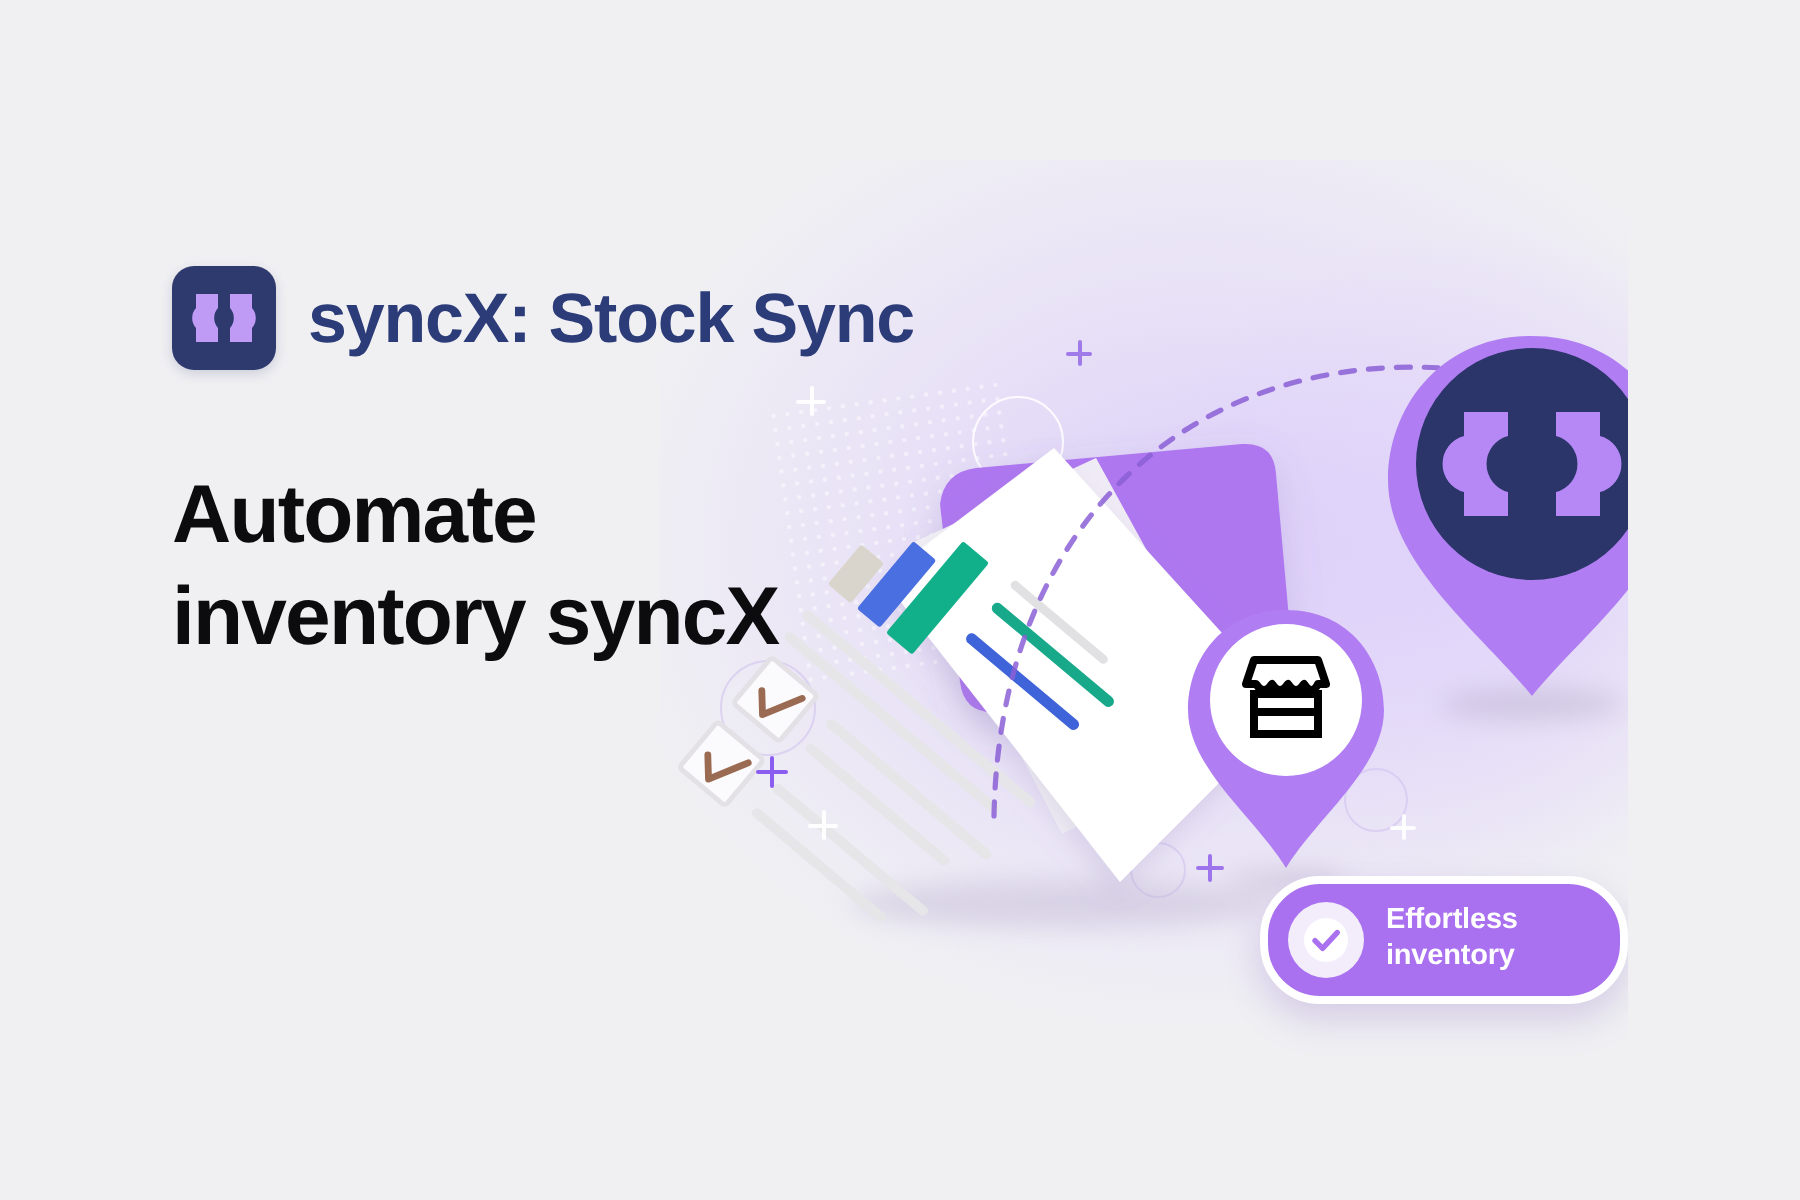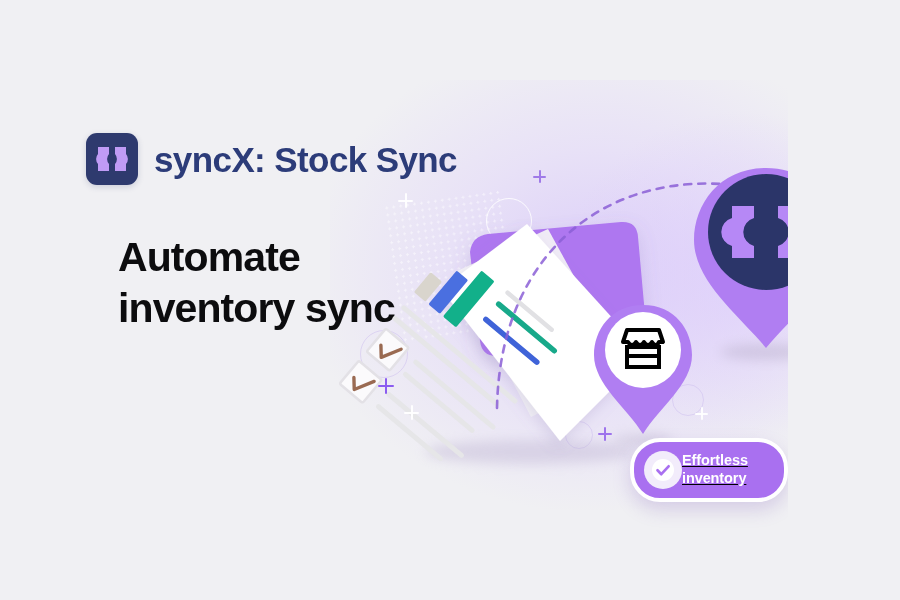--- a/index.html
+++ b/index.html
@@ -5,20 +5,21 @@
   html,body{margin:0;padding:0;}
   body{
     width:900px;height:600px;overflow:hidden;
     font-family:"Liberation Sans","DejaVu Sans",sans-serif;
     background:#f0f0f3;
   }
   .stage{
     position:relative;width:788px;height:600px;
     background:#f0f0f3;
     overflow:hidden;
+    padding-left:26px;
   }
   
   .glow{
     position:absolute;left:330px;top:80px;width:560px;height:430px;
     background:radial-gradient(ellipse at 48% 45%, rgba(216,200,250,.85) 0%, rgba(226,214,250,.55) 38%, rgba(240,240,243,0) 72%);
     pointer-events:none;
   }
   .glow2{
     position:absolute;left:560px;top:110px;width:360px;height:330px;
     background:radial-gradient(ellipse at 50% 50%, rgba(222,206,252,.75) 0%, rgba(240,240,243,0) 70%);
@@ -36,21 +37,21 @@
     font-size:35px;font-weight:bold;color:#2c3c79;letter-spacing:-.6px;
     white-space:nowrap;line-height:1;
   }
 
   
   .headline{
     position:absolute;left:86px;top:232px;width:400px;
     font-size:41px;font-weight:bold;color:#0c0c0e;line-height:1.25;
     letter-spacing:-.9px;
   }
-  .headline span{display:block;margin-left:32px;}
+  .headline span{display:block;}
 
   
   .plus{position:absolute;pointer-events:none;}
   .plus i{position:absolute;display:block;background:currentColor;border-radius:1px;}
   .plus i.h{left:0;top:50%;height:2px;width:100%;transform:translateY(-50%);}
   .plus i.v{top:0;left:50%;width:2px;height:100%;transform:translateX(-50%);}
 
   .ring{position:absolute;border-radius:50%;border:1.5px solid rgba(255,255,255,.85);pointer-events:none;}
   .ring.lav{border-color:rgba(205,192,238,.55);}
 
@@ -59,25 +60,24 @@
     background-image:radial-gradient(rgba(255,255,255,.95) 1px, transparent 1.2px);
     background-size:7px 7px;
   }
 
   
   .illus{position:absolute;left:0;top:0;width:900px;height:600px;pointer-events:none;}
 
   
   .badge{
     position:absolute;left:630px;top:438px;
-    display:flex;align-items:center;
+    display:flex;align-items:center;gap:11px;
     background:#a970f0;border:4px solid #ffffff;border-radius:30px;
     padding:9px 22px 9px 10px;
     box-shadow:0 8px 18px rgba(120,80,180,.22);
-    text-decoration:underline;
   }
   .badge-check{
     width:38px;height:38px;border-radius:50%;background:#f2ecfb;
     display:flex;align-items:center;justify-content:center;flex:0 0 auto;
   }
   .badge-text{
     color:#ffffff;font-size:14.5px;font-weight:bold;line-height:1.24;
     letter-spacing:-.1px;
   }
 </style>
@@ -101,21 +101,21 @@
       <svg width="32" height="26" viewBox="0 0 32 26" aria-hidden="true">
         <path d="M2 1 H13 V8 A7.5 7.5 0 0 0 13 18 V25 H2 V18 A7.5 7.5 0 0 1 2 8 Z" fill="#c09bf5"></path>
         <path d="M30 1 H19 V8 A7.5 7.5 0 0 1 19 18 V25 H30 V18 A7.5 7.5 0 0 0 30 8 Z" fill="#c09bf5"></path>
       </svg>
     </div>
     <div class="brand-name">syncX: Stock Sync</div>
   </div>
 
   <div class="headline">
     <span>Automate</span>
-    <span>inventory sync</span>
+    <span>inventory syncX</span>
   </div>
 
   <svg class="illus" viewBox="0 0 900 600">
     <defs>
       <filter id="softshadow" x="-40%" y="-40%" width="190%" height="190%">
         <feDropShadow dx="0" dy="7" stdDeviation="9" flood-color="#7d6aa8" flood-opacity="0.20"></feDropShadow>
       </filter>
       <filter id="paperShadow" x="-40%" y="-40%" width="190%" height="190%">
         <feDropShadow dx="-2" dy="6" stdDeviation="7" flood-color="#8878b4" flood-opacity="0.20"></feDropShadow>
       </filter>

